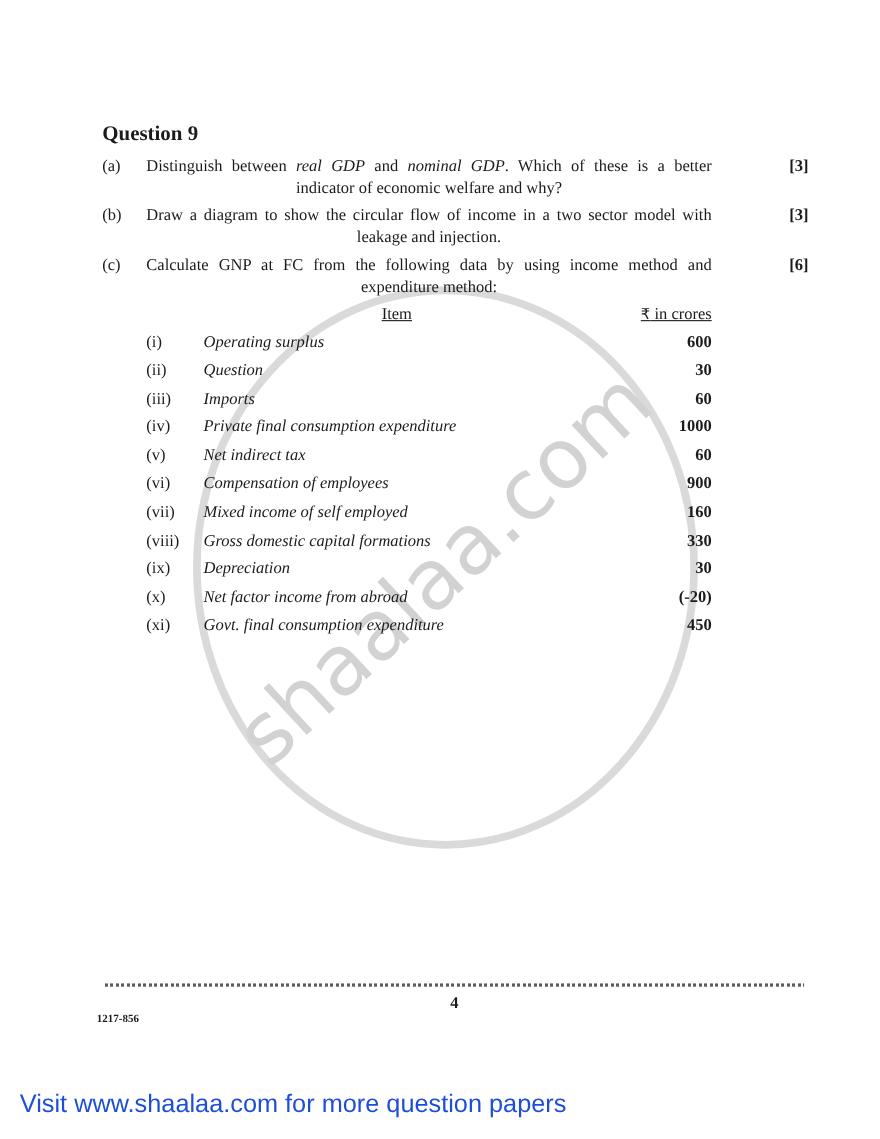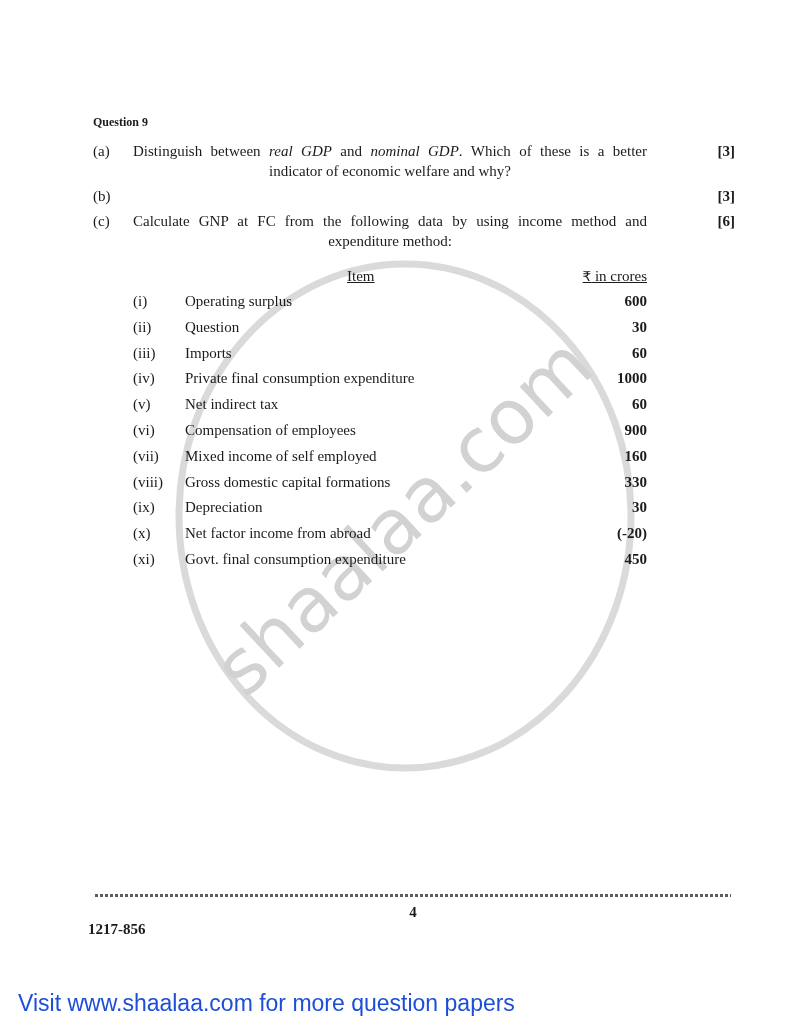--- a/index.html
+++ b/index.html
@@ -24,21 +24,21 @@
   }
   .content {
     position: absolute;
     left: 93px;
     top: 112px;
     width: 642px;
     z-index: 1;
     font-size: 15px;
   }
   .q-header {
-    font-size: 12px;
+    font-size: 19px;
     font-weight: bold;
     margin: 0 0 9px 0;
     line-height: 20px;
   }
   .q-row {
     display: flex;
     margin-bottom: 5px;
     line-height: 20px;
   }
   .q-label { width: 40px; flex: none; }
@@ -48,21 +48,21 @@
   .q-marks {
     flex: 1;
     text-align: right;
     font-weight: bold;
   }
   .italic { font-style: italic; }
 
   .data-table {
     margin-left: 40px;
     width: 514px;
-    margin-top: 15px;
+    margin-top: 5px;
   }
   .t-header {
     display: flex;
     line-height: 20px;
     margin-bottom: 6px;
   }
   .t-header-item {
     margin-left: 214px;
     text-decoration: underline;
   }
@@ -72,21 +72,21 @@
     text-decoration: underline;
     white-space: pre;
   }
   .rupee-symbol { font-family: "DejaVu Sans", sans-serif; font-size: 13.5px; }
   .t-row {
     display: flex;
     height: 25.8px;
     line-height: 18px;
   }
   .t-num  { width: 52px; flex: none; }
-  .t-item { flex: 1; }
+  .t-item { flex: 1; font-style: italic; }
   .t-val  { width: 75px; flex: none; text-align: right; font-weight: bold; }
 
   .footer-line {
     position: absolute;
     left: 95px;
     top: 894px;
     width: 636px;
     height: 3px;
     background-image: repeating-linear-gradient(90deg, #5d5d5d 0 3px, transparent 3px 5px);
     z-index: 1;
@@ -99,21 +99,21 @@
     text-align: center;
     font-weight: bold;
     font-size: 15px;
     z-index: 1;
   }
   .paper-code {
     position: absolute;
     left: 88px;
     top: 921px;
     font-weight: bold;
-    font-size: 15px;
+    font-size: 10px;
     z-index: 1;
   }
   .site-caption {
     position: absolute;
     left: 18px;
     top: 990px;
     font-family: "Liberation Sans", sans-serif;
     font-size: 23px;
     color: #1d4ed8;
     z-index: 1;
@@ -135,20 +135,24 @@
     <div class="q-label">(a)</div>
     <div class="q-text">
       <div class="q-line-justify"><span>Distinguish between </span><span class="italic">real GDP</span><span> and </span><span class="italic">nominal GDP</span><span>. Which of these is a better</span></div>
       <div class="q-line-normal"><span>indicator of economic welfare and why?</span></div>
     </div>
     <div class="q-marks">[3]</div>
   </div>
 
   <div class="q-row">
     <div class="q-label">(b)</div>
+    <div class="q-text">
+      <div class="q-line-justify"><span>Draw a diagram to show the circular flow of income in a two sector model with</span></div>
+      <div class="q-line-normal"><span>leakage and injection.</span></div>
+    </div>
     <div class="q-marks">[3]</div>
   </div>
 
   <div class="q-row">
     <div class="q-label">(c)</div>
     <div class="q-text">
       <div class="q-line-justify"><span>Calculate GNP at FC from the following data by using income method and</span></div>
       <div class="q-line-normal"><span>expenditure method:</span></div>
     </div>
     <div class="q-marks">[6]</div>

